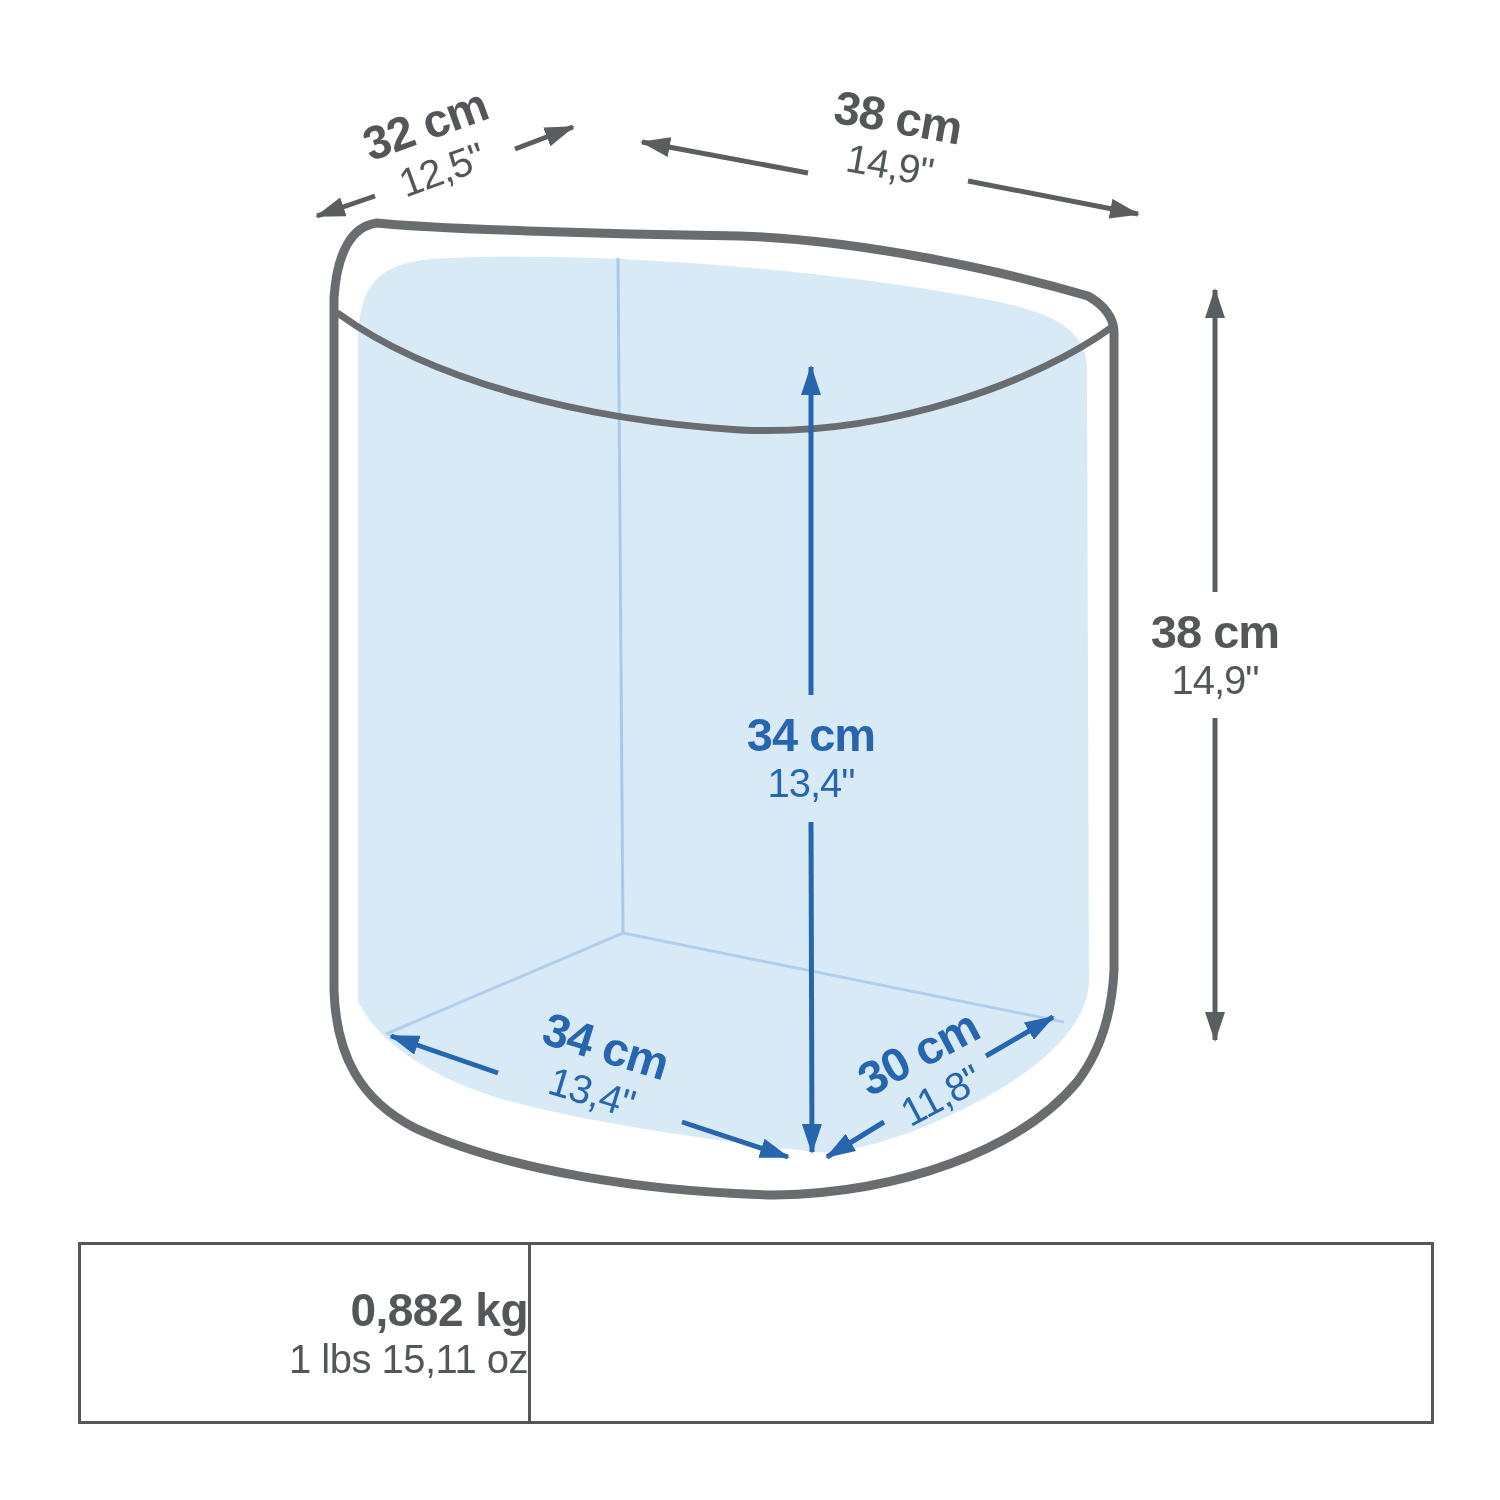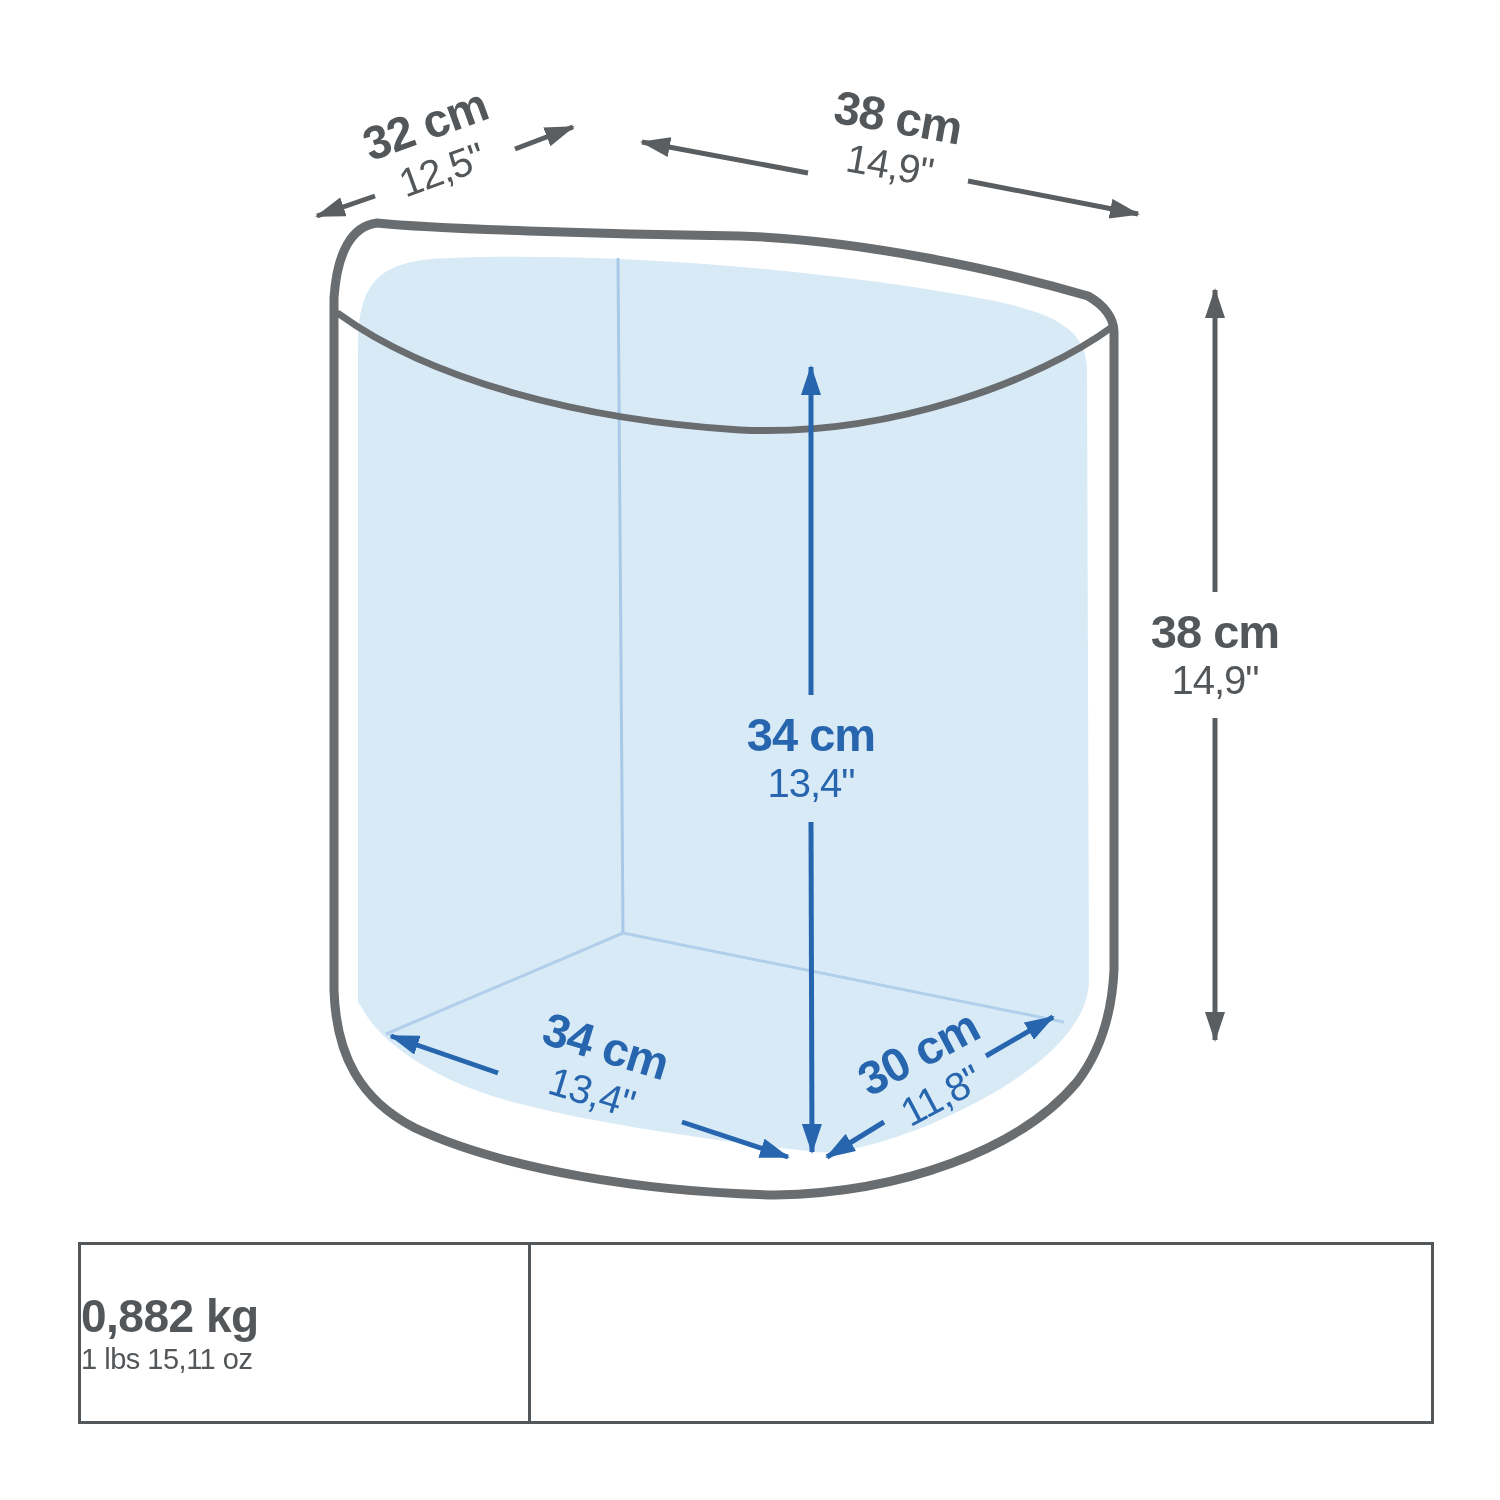--- a/index.html
+++ b/index.html
@@ -29,28 +29,28 @@
   .rot-p17{transform:translate(-50%,-50%) rotate(17deg);}
   .rot-m28{transform:translate(-50%,-50%) rotate(-28deg);}
   #spec-table{
     position:absolute;left:78px;top:1242px;
     width:1350px;height:176px;
     border:3px solid #54575a;
     display:flex;
     color:#54575a;
   }
   .spec-cell{
-    display:flex;flex-direction:column;justify-content:center;align-items:flex-start;
+    display:flex;flex-direction:column;justify-content:center;align-items:flex-end;
     text-align:center;
     letter-spacing:-0.5px;
   }
   #spec-cell-weight{width:447px;border-right:3px solid #54575a;}
   #spec-cell-folded{flex:1;}
   .spec-primary{font-weight:bold;font-size:46px;line-height:1.15;}
-  .spec-secondary{font-size:29px;font-weight:normal;line-height:1.15;}
+  .spec-secondary{font-size:40px;font-weight:normal;line-height:1.15;}
 </style>
 </head>
 <body>
 
 <div id="canvas">
 
   <svg id="drawing" width="1500" height="1500" viewBox="0 0 1500 1500">
     <defs>
       <marker id="ah-gray" viewBox="0 0 6 4" refX="5.6" refY="2" markerWidth="6" markerHeight="4" orient="auto">
         <path d="M0,0 L6,2 L0,4 Z" fill="#5b5e60"></path>

